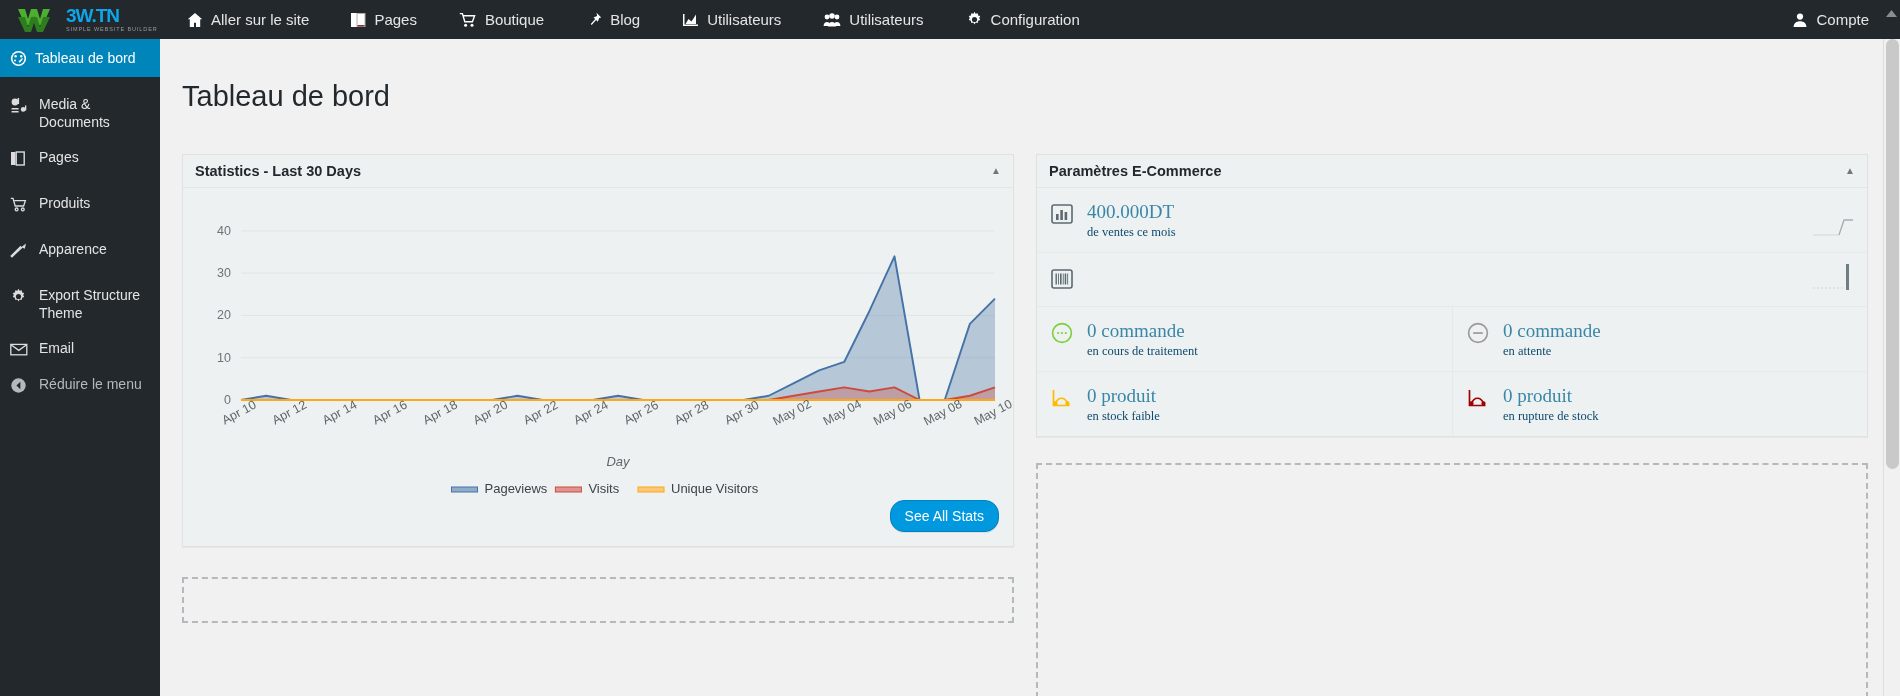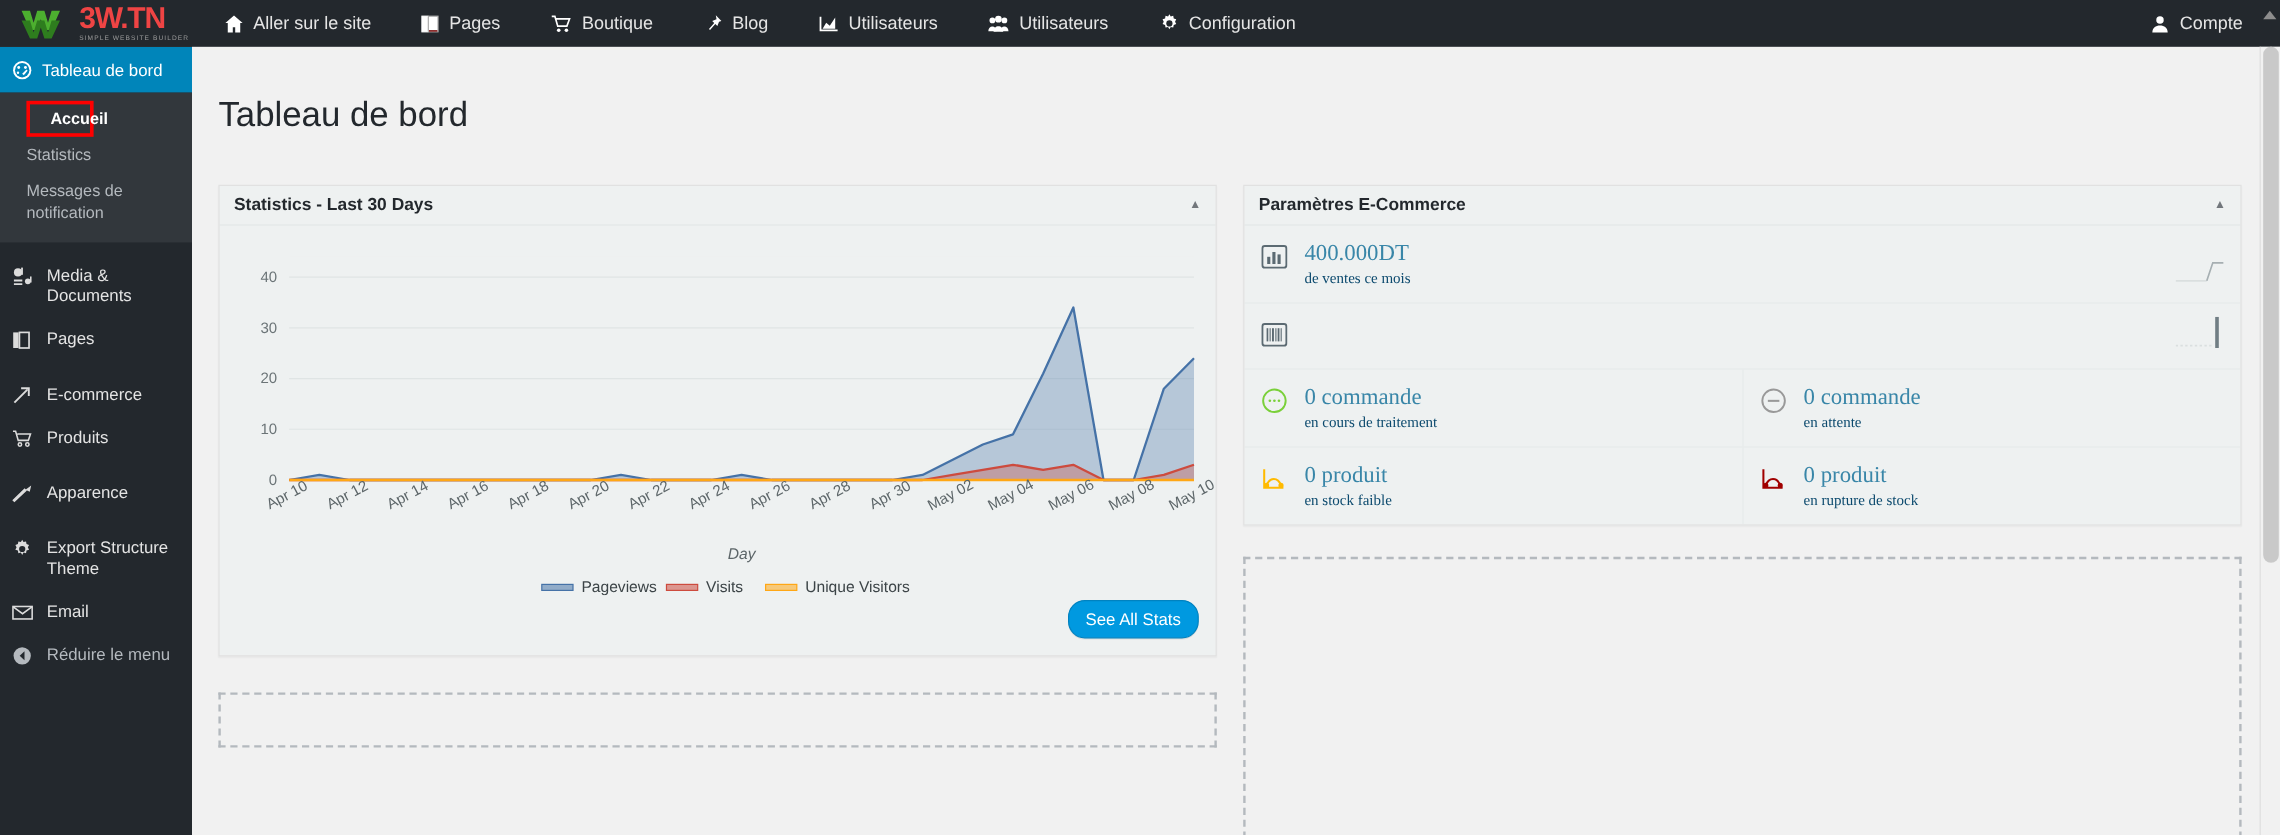--- a/index.html
+++ b/index.html
@@ -25,22 +25,22 @@
   }
   #brand {
     width: 160px; height: 39px;
     display: flex; align-items: center;
     padding-left: 16px;
     background: #23282d;
   }
   .brand-logo { display: flex; align-items: flex-end; }
   .brand-text { margin-left: 6px; line-height: 1; }
   .brand-name {
-    font-size: 25px; font-weight: bold; letter-spacing: -1px;
-    color: #ef4444;
+    font-size: 19px; font-weight: bold; letter-spacing: -1px;
+    color: #0ea5e9;
   }
   .brand-tag {
     font-size: 5.5px; letter-spacing: 0.9px;
     color: #9a9a9a; margin-top: 2px;
   }
   .ab-items { display: flex; align-items: center; margin-left: 14px; gap: 16px; }
   .ab-item {
     display: flex; align-items: center;
     padding: 0 13px; height: 39px;
     color: #e5e5e5; cursor: pointer;
@@ -309,33 +309,20 @@
         <circle cx="8.5" cy="8.5" r="6" fill="#0085ba"></circle>
         <circle cx="5.6" cy="6.2" r="1.2" fill="#fff"></circle>
         <circle cx="11.2" cy="6.2" r="1.2" fill="#fff"></circle>
         <circle cx="5" cy="10.6" r="1" fill="#fff"></circle>
         <path d="M8.5 11.4l3.6-3.4.9 1-3.2 3.8z" fill="#fff"></path>
       </svg>
     </span>
     <span>Tableau de bord</span>
   </div>
 
-  <div class="submenu">
-    <div style="padding-left:20px;">
-      <div class="sub-item current highlight">
-        <span>Accueil</span>
-      </div>
-    </div>
-    <div class="sub-item">
-      <span>Statistics</span>
-    </div>
-    <div class="sub-item">
-      <span>Messages de notification</span>
-    </div>
-  </div>
 
   <div class="menu-sep"></div>
 
   <div class="menu-item">
     <span class="mi-ico">
       <svg width="17" height="17" viewBox="0 0 17 17" fill="#dcdcdc">
         <circle cx="5" cy="5" r="3.4"></circle>
           <rect x="7.6" y="1" width="1.5" height="6"></rect>
         <path d="M1.6 11h7v1.5h-7zM1.6 14h7v1.5h-7z"></path>
         <circle cx="13.2" cy="12.4" r="2.4"></circle>
@@ -350,29 +337,20 @@
       <svg width="16" height="17" viewBox="0 0 16 17">
         <rect x="1" y="2" width="4.5" height="13" fill="#dcdcdc"></rect>
         <rect x="6.2" y="2" width="8" height="13" fill="none" stroke="#dcdcdc" stroke-width="1.4"></rect>
       </svg>
     </span>
     <span>Pages</span>
   </div>
 
   <div class="menu-sep"></div>
 
-  <div class="menu-item">
-    <span class="mi-ico">
-      <svg width="17" height="17" viewBox="0 0 17 17" stroke="#dcdcdc" stroke-width="1.6" fill="none">
-        <path d="M2 14.5L13 3.5"></path>
-          <path d="M7.6 2.6H14v6.4"></path>
-      </svg>
-    </span>
-    <span>E-commerce</span>
-  </div>
 
   <div class="menu-item">
     <span class="mi-ico">
       <svg width="18" height="17" viewBox="0 0 18 17" stroke="#dcdcdc" stroke-width="1.3" fill="none">
         <path d="M0.8 2.4h2.2l2.2 7.6h8.4l1.8-5.4H4.4"></path>
         <circle cx="6.6" cy="13.4" r="1.4"></circle>
           <circle cx="12.8" cy="13.4" r="1.4"></circle>
       </svg>
     </span>
     <span>Produits</span>

